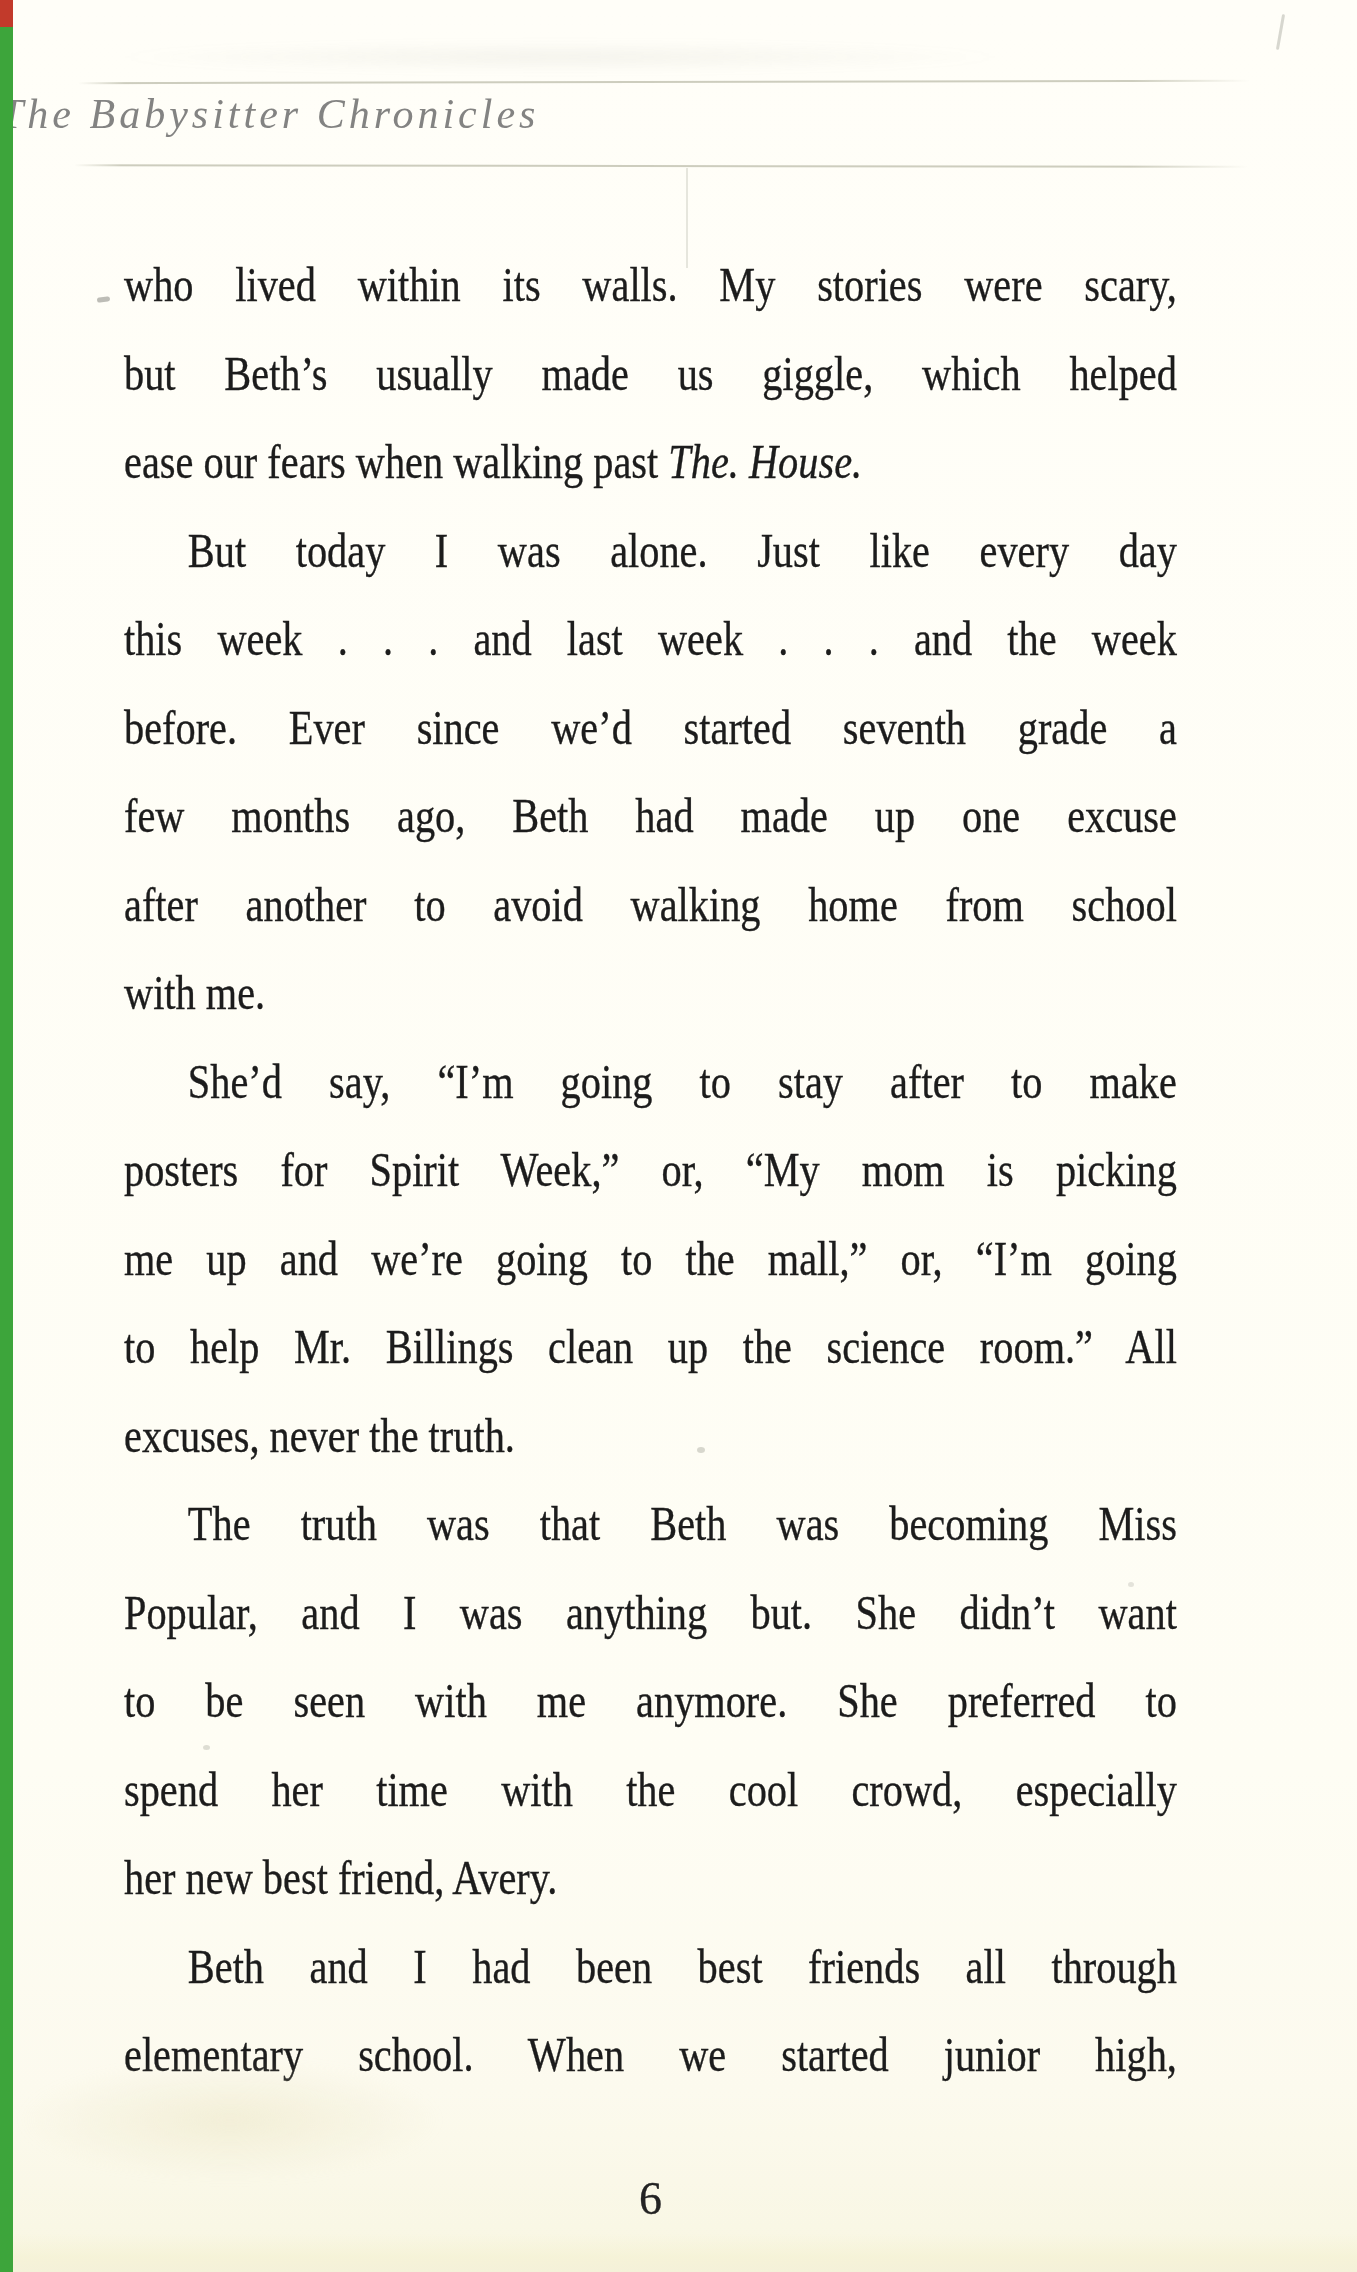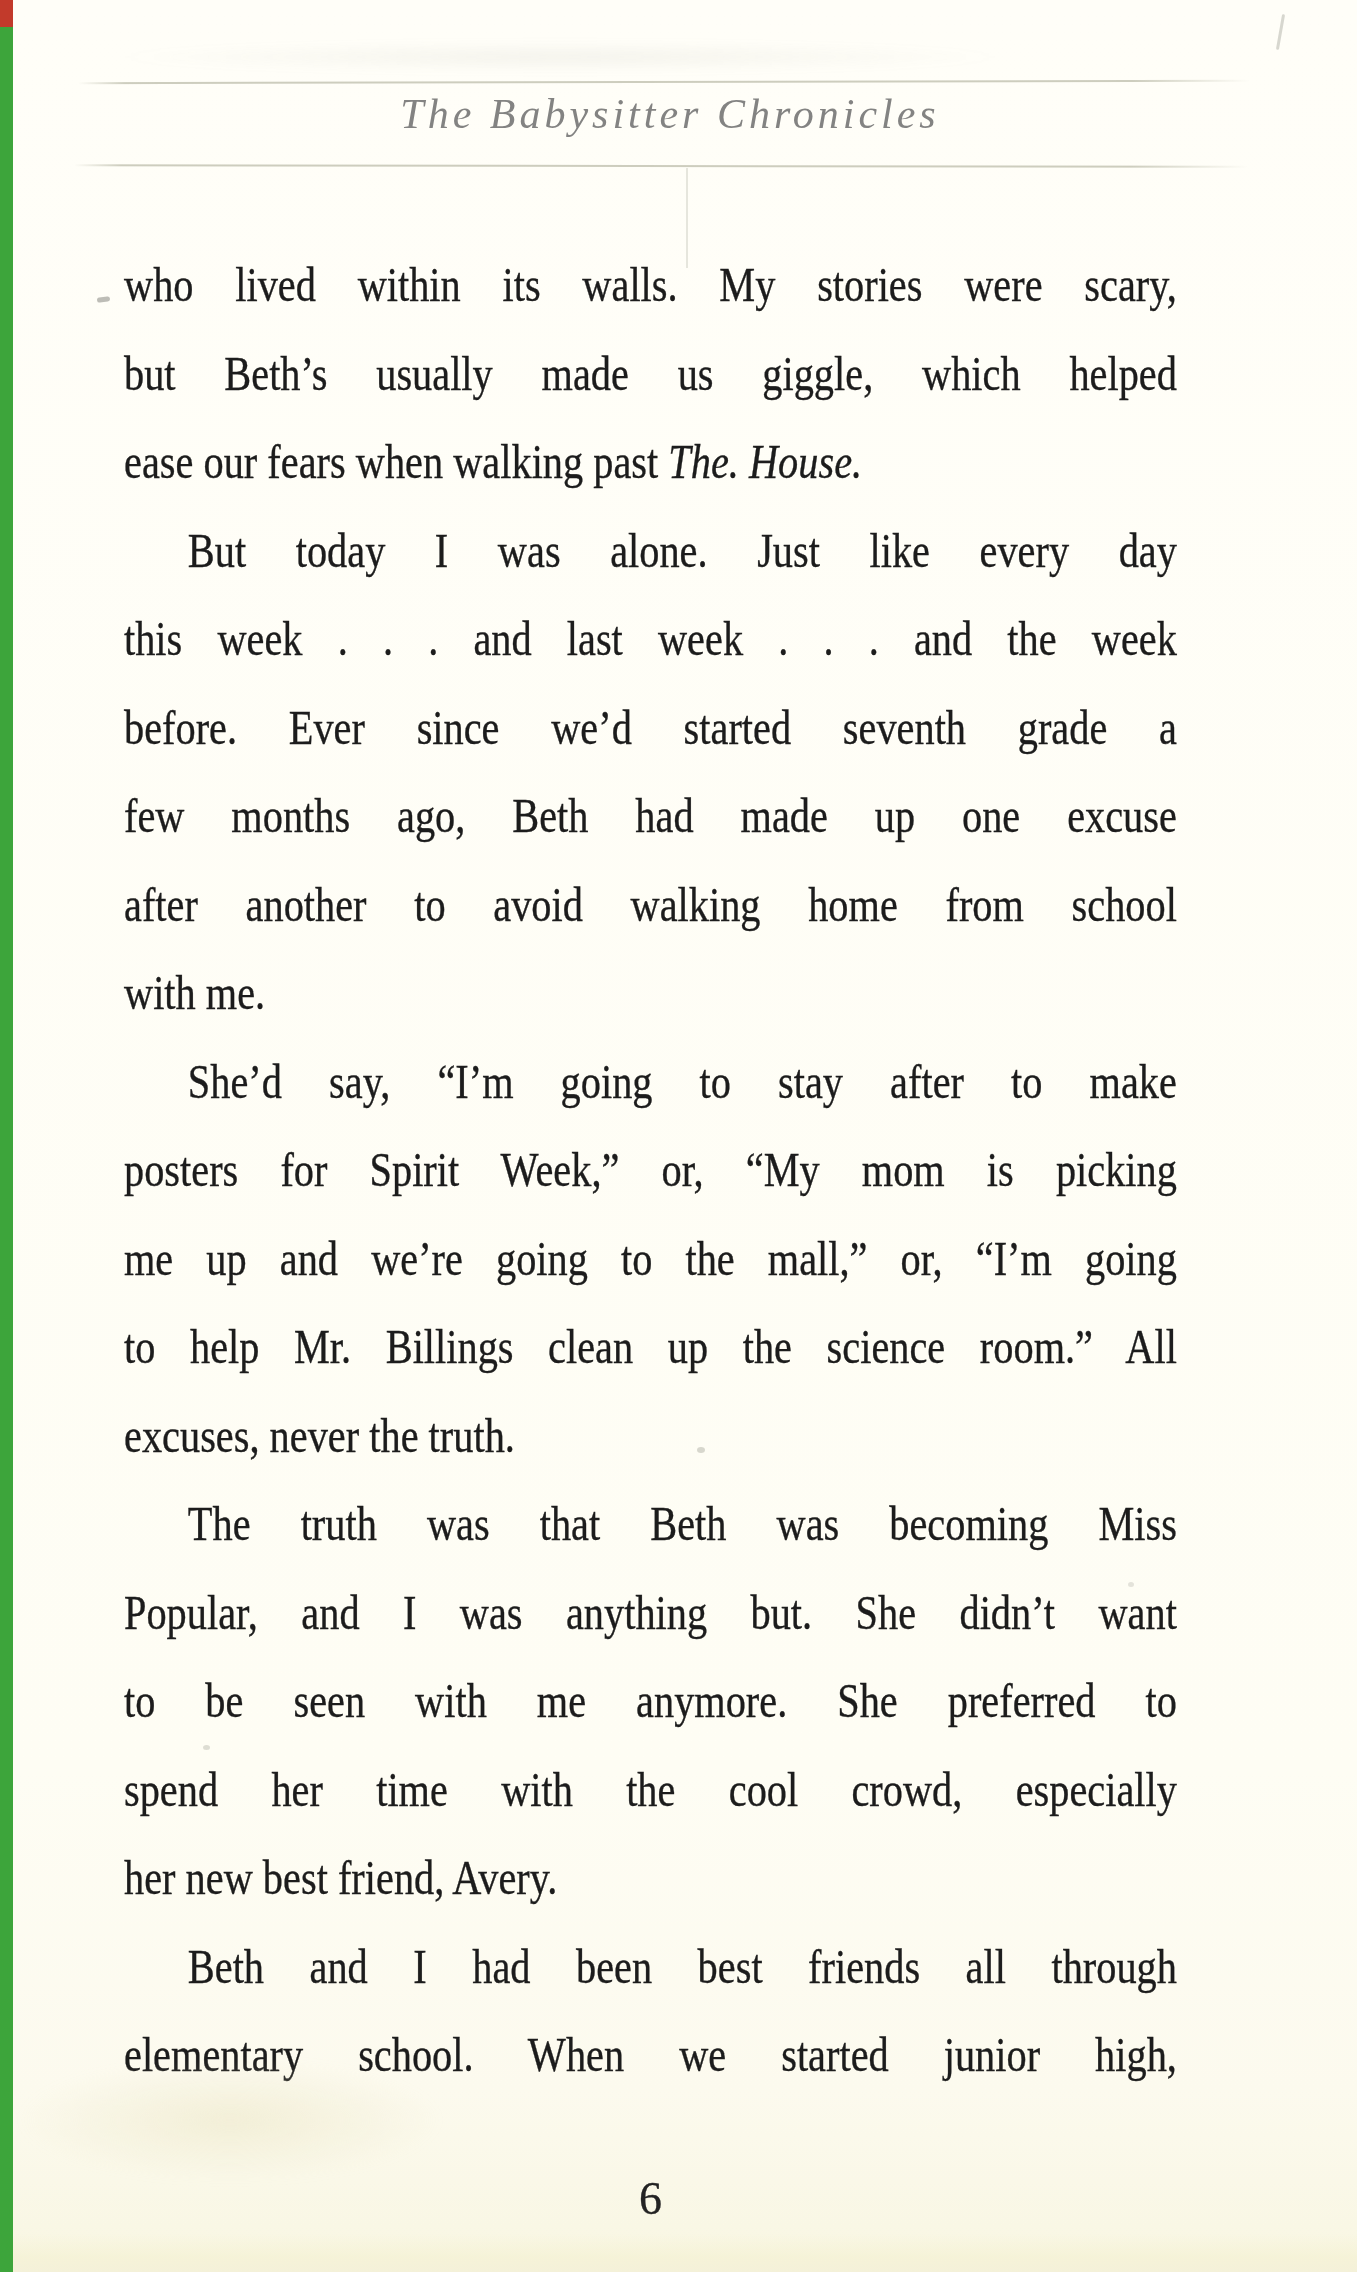--- a/index.html
+++ b/index.html
@@ -6,21 +6,21 @@
   body{width:1357px;height:2272px;overflow:hidden;font-family:"Liberation Serif","DejaVu Serif",serif;}
   .page{position:absolute;left:0;top:0;width:1357px;height:2272px;
         background:linear-gradient(180deg,var(--paper,#fffef8) 0%,#fefdf4 78%,#fcfaee 92%,#f8f6e2 100%);}
   .edge-strip{position:absolute;left:0;top:0;width:13px;height:2272px;background:var(--strip_green,#3da53b);}
   .edge-strip-cap{position:absolute;left:0;top:0;width:13px;height:27px;background:var(--strip_red,#c23a2b);}
   .rule{position:absolute;height:2px;background:linear-gradient(90deg,rgba(190,190,175,0) 0%,var(--rule,#cdcdbe) 4%,var(--rule,#cdcdbe) 90%,rgba(190,190,175,0) 100%);border-radius:1px;}
   .rule.top{left:78px;top:81px;width:1172px;transform:rotate(-0.12deg);}
   .rule.bottom{left:74px;top:165px;width:1174px;transform:rotate(0.08deg);}
   .smudge-top{position:absolute;left:110px;top:42px;width:900px;height:30px;
         background:radial-gradient(closest-side,rgba(150,150,140,0.10),rgba(150,150,140,0));filter:blur(4px);}
-  .header-title{position:absolute;left:0;top:90px;width:1340px;text-align:center;
+  .header-title{position:absolute;left:0;top:90px;width:1340px;text-align:left;
         font-family:"Liberation Serif","DejaVu Serif",serif;font-style:italic;font-size:42px;
         color:#6e6e6e;letter-spacing:4px;opacity:.85;}
   .crease-v{position:absolute;left:686px;top:168px;width:2px;height:100px;background:#e0e0d6;opacity:.8;}
   .tick-tr{position:absolute;left:1279px;top:14px;width:3px;height:36px;background:#bdbdb4;transform:rotate(10deg);opacity:.6;border-radius:2px;}
   .text-block{position:absolute;left:124px;top:241px;width:1253px;transform:scaleX(0.8403);transform-origin:0 0;
         font-size:48px;line-height:88.5px;color:var(--ink,#1c1c1c);-webkit-text-stroke:0.35px currentColor;}
   .line{text-align:justify;text-align-last:justify;text-justify:inter-word;height:88.5px;}
   .line.left{text-align:left;text-align-last:left;}
   .line.indent{text-indent:76px;}
   .it{font-style:italic;}

